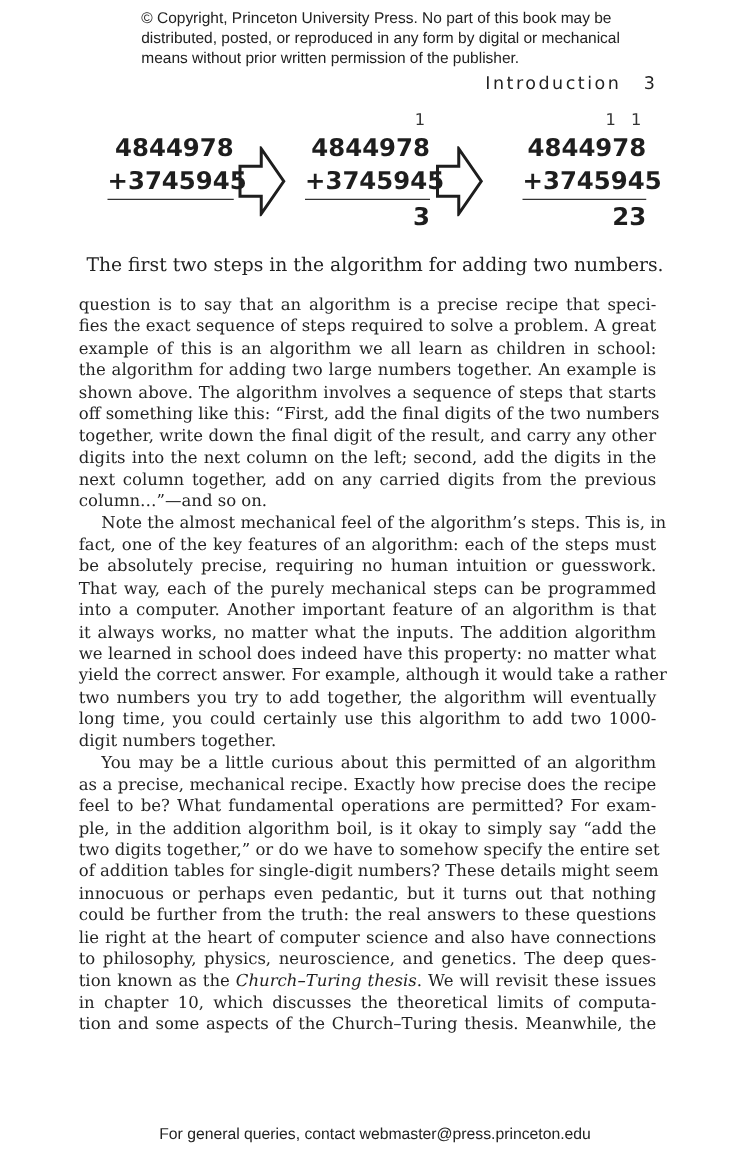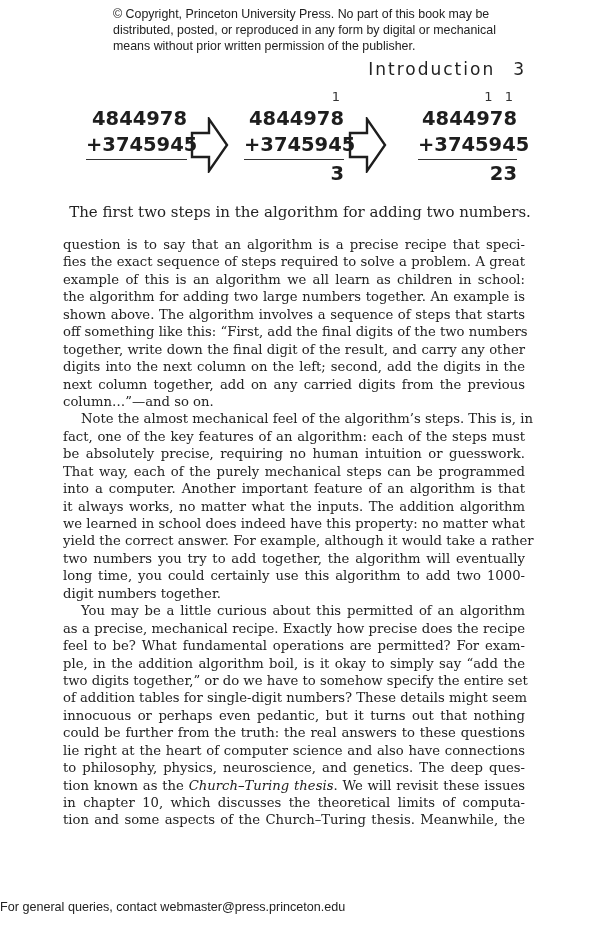--- a/index.html
+++ b/index.html
@@ -3,21 +3,21 @@
   <meta charset="utf-8">
   <style>
     html, body { margin: 0; padding: 0; background: #ffffff; }
     body { width: 600px; height: 927px; position: relative; overflow: hidden; color: #222; }
     .copyright {
       position: absolute; left: 97px; top: 6px; width: 400px;
       font-family: "Liberation Sans", sans-serif; font-size: 12.4px; line-height: 16px; color: #222; margin-left: 16px;
     }
     .running-head {
       position: absolute; top: 59px; right: 76px;
-      font-family: "DejaVu Sans", sans-serif; font-size: 17px; letter-spacing: 2px; color: #222;
+      font-family: "DejaVu Sans", sans-serif; font-size: 14px; letter-spacing: 2px; color: #222;
     }
     .running-head .pg { margin-left: 18px; letter-spacing: 0; }
     .figure { position: absolute; left: 0; top: 88px; width: 600px; height: 110px; }
     .sum {
       position: absolute; font-family: "DejaVu Sans", sans-serif; font-weight: bold;
       font-size: 19.5px; color: #1e1e1e; text-align: right;
     }
     .sum .carry { font-weight: normal; font-size: 13px; height: 18px; line-height: 18px; letter-spacing: 4px; color: #333; }
     .sum .row { height: 26px; line-height: 26px; }
     .sum .rule { border-top: 1.3px solid #333; margin-top: 1px; }
@@ -29,21 +29,21 @@
     }
     .body-text {
       position: absolute; left: 63px; top: 236px; width: 462px;
       font-family: "DejaVu Serif", serif; font-size: 13.2px; line-height: 17.45px; color: #222;
       text-align: justify; hyphens: manual;
     }
     .line { display: block; text-align: justify; text-align-last: justify; white-space: nowrap; height: 17.45px; overflow: visible; }
     .line.last { text-align-last: left; }
     .line.indent { text-indent: 18px; }
     .footer {
-      position: absolute; left: 0; width: 600px; top: 900px; 
+      position: absolute; left: 0; width: 600px; top: 900px; text-align: center;
       font-family: "Liberation Sans", sans-serif; font-size: 12.6px; color: #222;
     }
     i { font-style: italic; }
   </style>
 </head>
 <body>
 
 <div class="copyright">
   <div>© Copyright, Princeton University Press. No part of this book may be</div>
   <div>distributed, posted, or reproduced in any form by digital or mechanical</div>

